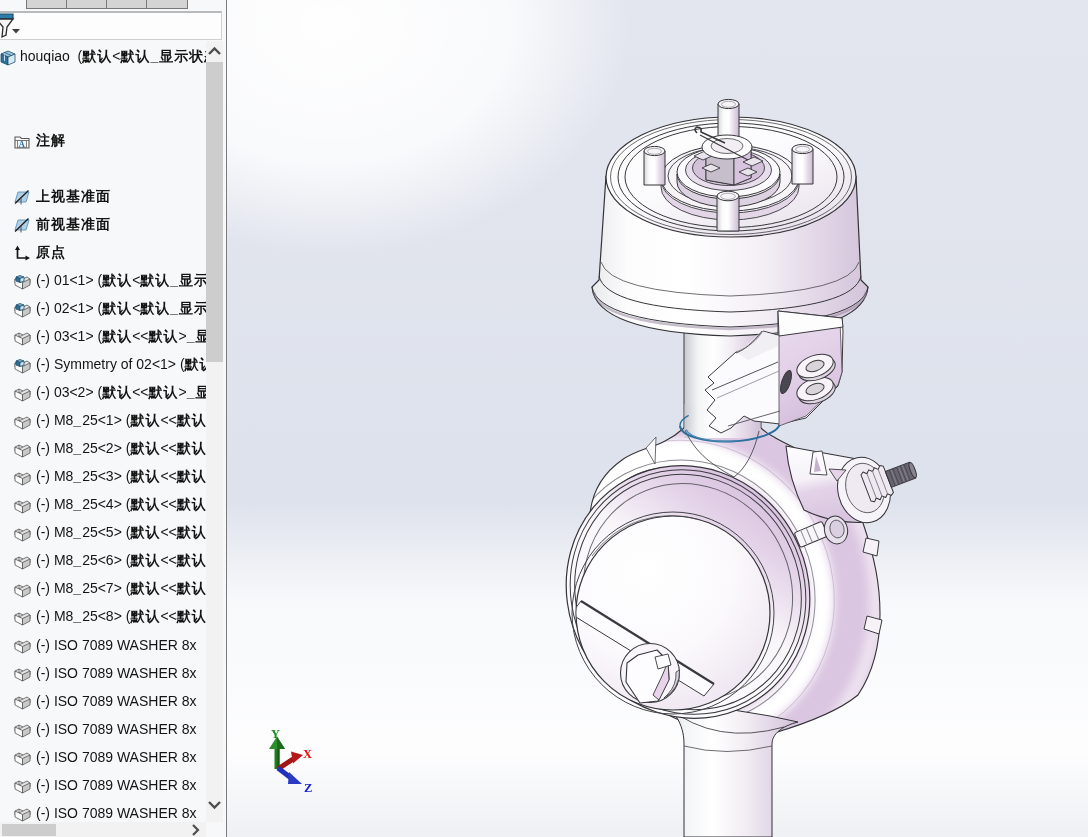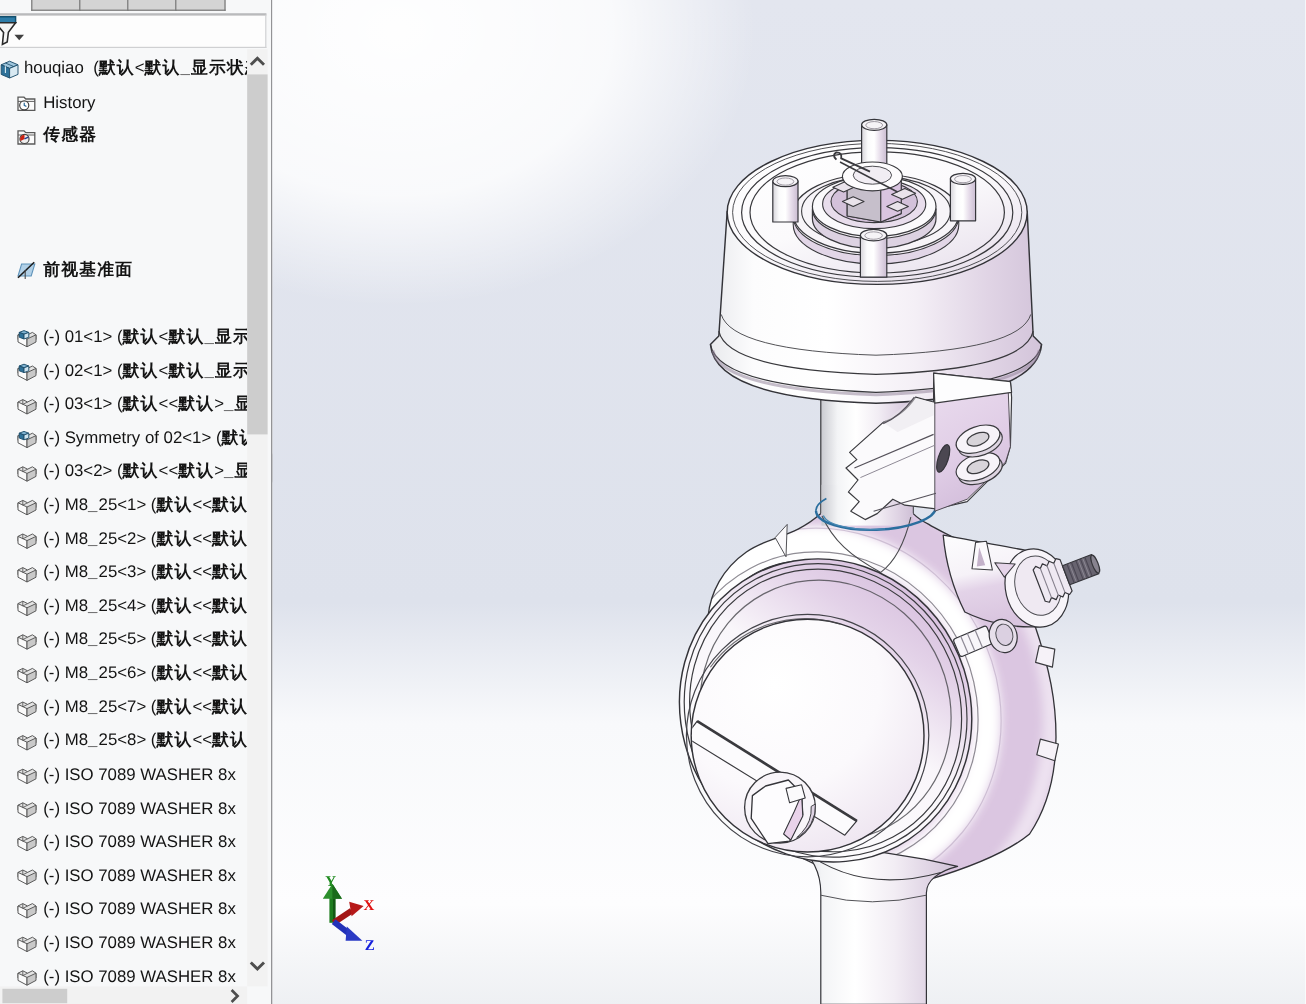--- a/index.html
+++ b/index.html
@@ -83,29 +83,32 @@
       <polygon points="2,4 6,2.5 10,4 6,5.5" fill="#7fb3d3" stroke="#20506e" stroke-width="0.8"></polygon>
       <polygon points="2,4 6,5.5 6,9.5 2,8" fill="#2e7199" stroke="#20506e" stroke-width="0.8"></polygon>
       <polygon points="10,4 6,5.5 6,9.5 10,8" fill="#cfe4f0" stroke="#20506e" stroke-width="0.8"></polygon>
     </g>
   </defs>
     </svg>
   <div id="tree">
     <div class="row" style="top:2px"><svg class="ic0" width="17" height="17">
           <use href="#i-asm"></use>
         </svg><span>houqiao  (<span class="cj">默认</span>&lt;<span class="cj">默认_显示状态</span>&gt;</span></div>
-    <div class="row" style="top:30px"><svg class="ic" width="17" height="17">
-          <use href="#i-hist"></use>
-        </svg><span>History</span></div>
-    <div class="row" style="top:58px"><svg class="ic" width="17" height="17">
-          <use href="#i-sens"></use>
-        </svg><span><span class="cj">传感器</span></span></div>
+    <div class="row" style="top:86px"><svg class="ic" width="17" height="17">
+          <use href="#i-note"></use>
+        </svg><span><span class="cj">注解</span></span></div>
+    <div class="row" style="top:142px"><svg class="ic" width="17" height="17">
+          <use href="#i-plane"></use>
+        </svg><span><span class="cj">上视基准面</span></span></div>
     <div class="row" style="top:170px"><svg class="ic" width="17" height="17">
           <use href="#i-plane"></use>
         </svg><span><span class="cj">前视基准面</span></span></div>
+    <div class="row" style="top:198px"><svg class="ic" width="17" height="17">
+          <use href="#i-orig"></use>
+        </svg><span><span class="cj">原点</span></span></div>
     <div class="row" style="top:226px"><svg class="ic" width="17" height="17">
           <use href="#i-partb"></use>
         </svg><span>(-) 01&lt;1&gt; (<span class="cj">默认</span>&lt;<span class="cj">默认_显示状态默认</span>&gt;</span></div>
     <div class="row" style="top:254px"><svg class="ic" width="17" height="17">
           <use href="#i-partb"></use>
         </svg><span>(-) 02&lt;1&gt; (<span class="cj">默认</span>&lt;<span class="cj">默认_显示状态默认</span>&gt;</span></div>
     <div class="row" style="top:282px"><svg class="ic" width="17" height="17">
           <use href="#i-part"></use>
         </svg><span>(-) 03&lt;1&gt; (<span class="cj">默认</span>&lt;&lt;<span class="cj">默认</span>&gt;<span class="cj">_显示状态默认</span></span></div>
     <div class="row" style="top:310px"><svg class="ic" width="17" height="17">

